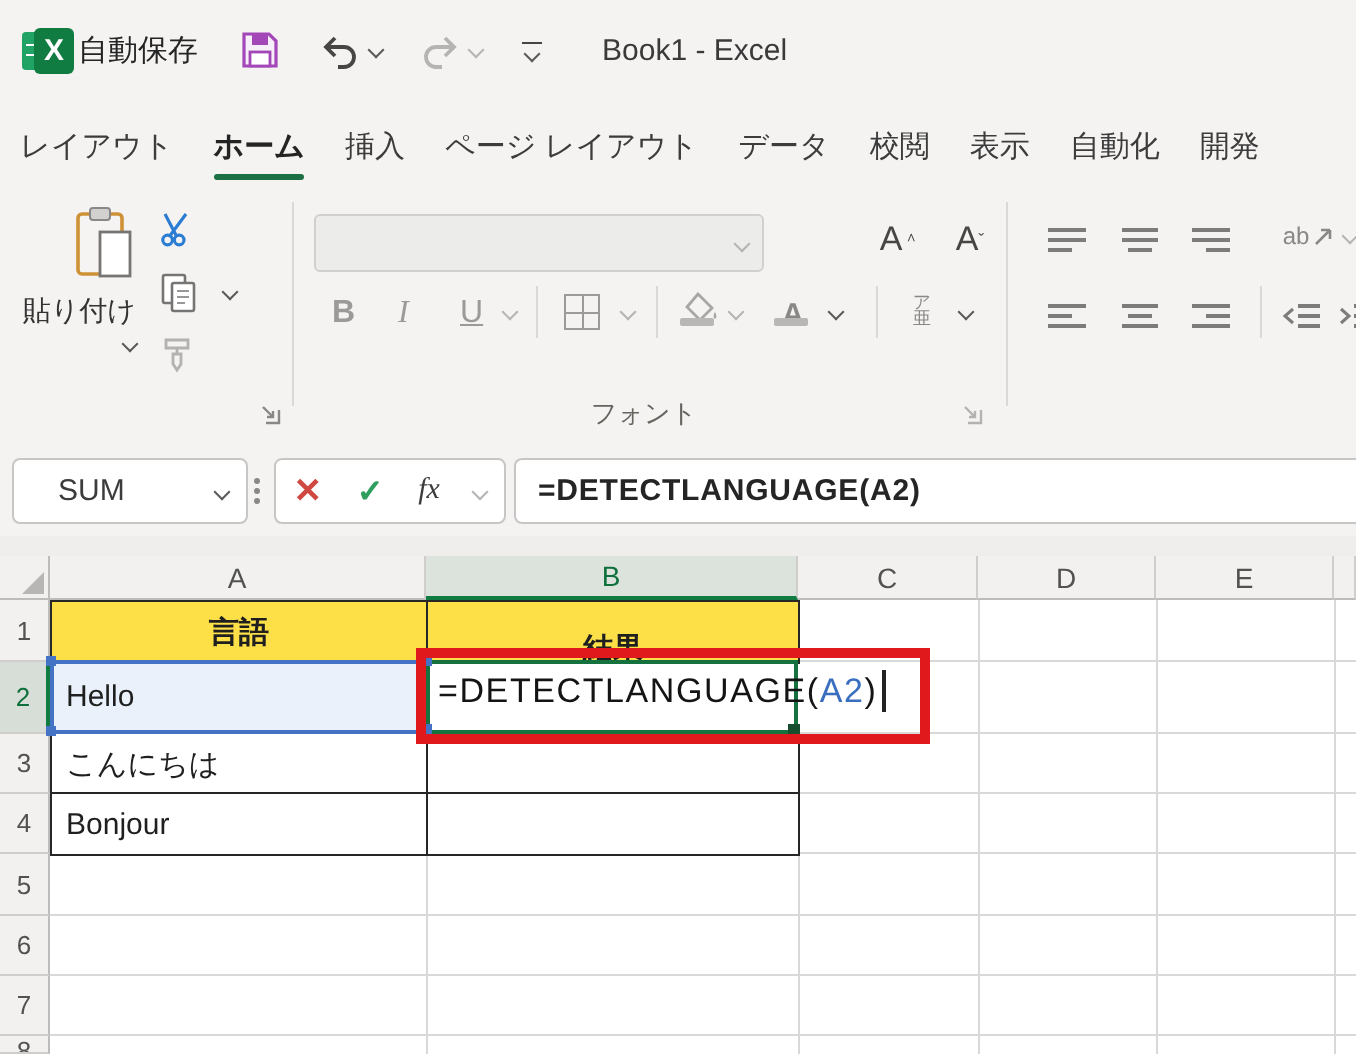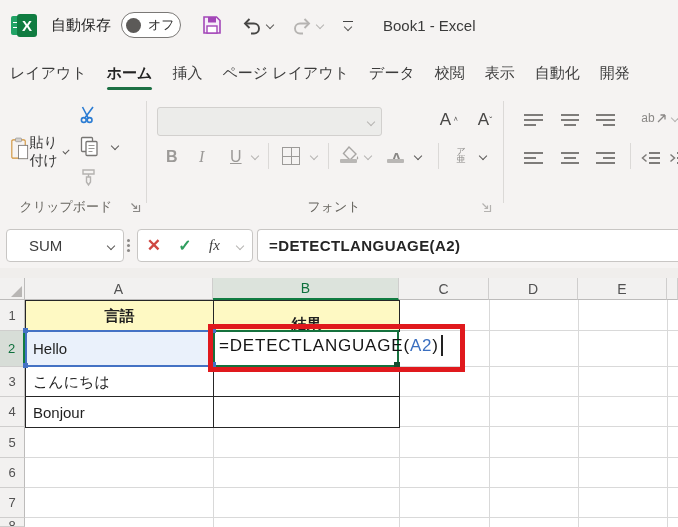--- a/index.html
+++ b/index.html
@@ -5,21 +5,21 @@
   html,body{margin:0;padding:0}
   .app{position:relative;width:678px;height:527px;background:#f5f3f2;font-family:"Liberation Sans",sans-serif;color:#333;overflow:hidden}
 
   
   .titlebar{position:absolute;top:0;left:0;width:678px;height:50px;display:flex;align-items:center;background:#f5f3f2}
   .xl-icon{width:27px;height:25px;margin-left:11px;position:relative}
   .xl-icon .back{position:absolute;left:0;top:3px;width:13px;height:19px;background:#21a366;border-radius:2px}
   .xl-icon .grid{position:absolute;left:2px;top:5px;width:9px;height:15px;
     background:linear-gradient(#fff,#fff) 0 33% /100% 1px no-repeat,linear-gradient(#fff,#fff) 0 66% /100% 1px no-repeat,linear-gradient(#fff,#fff) 50% 0/1px 100% no-repeat}
   .xl-icon .front{position:absolute;left:6px;top:1px;width:20px;height:23px;background:#107c41;border-radius:3px;color:#fff;font-weight:bold;font-size:15px;display:flex;align-items:center;justify-content:center}
-  .autosave-label{margin-left:13px;font-size:15px;color:#252525}
+  .autosave-label{margin-left:1px;font-size:15px;color:#252525}
   .toggle{margin-left:10px;width:58px;height:24px;border:1px solid #7a7876;border-radius:13px;background:#fff;display:flex;align-items:center}
   .toggle .knob{width:15px;height:15px;border-radius:50%;background:#5c5a58;margin-left:4px}
   .toggle .state{font-size:13px;color:#333;margin-left:7px}
   .qat-btn{margin-left:18px;display:flex;align-items:center;cursor:default}
   .chv{width:7px;height:7px;border-right:1.7px solid #5c5a58;border-bottom:1.7px solid #5c5a58;transform:rotate(45deg);display:inline-block}
   .chv.sm{width:5px;height:5px}
   .chv.dis{border-color:#b6b4b2}
   .qat-expand{margin-left:20px;display:flex;flex-direction:column;align-items:center}
   .qat-expand .bar{width:10px;height:0;border-top:1.6px solid #444;margin-bottom:2px}
   .doc-title{margin-left:30px;font-size:15px;color:#3a3a3a}
@@ -30,21 +30,21 @@
   .rtab.active{font-weight:bold;color:#242424}
   .rtab.active::after{content:"";position:absolute;left:10px;right:10px;bottom:1px;height:3px;background:#1d7044;border-radius:2px}
 
   
   .ribbon{position:absolute;top:95px;left:0;width:678px;height:127px;background:#f5f3f2;border-bottom:1px solid #d7d5d3}
   .gsep{position:absolute;top:6px;height:102px;width:1px;background:#dbd9d7}
   .group-label{position:absolute;top:103px;font-size:13px;color:#67655f;text-align:center}
   .launcher{position:absolute;top:106px;width:12px;height:12px}
   svg{display:block}
 
-  .paste-btn{position:absolute;left:10px;top:8px;width:58px;height:92px;display:flex;flex-direction:row;align-items:center;border-radius:4px}
+  .paste-btn{position:absolute;left:10px;top:8px;width:58px;height:92px;display:flex;flex-direction:column;align-items:flex-end;border-radius:4px}
   .paste-label{font-size:14px;color:#333;margin-top:6px}
   .smallbtn{position:absolute;width:26px;height:26px;display:flex;align-items:center;justify-content:center}
 
   .combo{position:absolute;background:#ececea;border:1px solid #d2d0ce;border-radius:3px;display:flex;align-items:center;justify-content:flex-end;padding-right:7px}
   .combo .val{flex:1;text-align:center;font-size:14px;color:#9c9a98}
   .fontbtn{position:absolute;top:48px;height:28px;display:flex;align-items:center;font-size:16px;color:#9c9a98}
   .ubar{text-decoration:underline}
   .colorbar{position:absolute;width:17px;height:4px;background:#b9b7b5;border-radius:1px}
   .phonetic{display:flex;flex-direction:column;align-items:center;line-height:8px;font-size:9px;color:#8a8886}
   .vline2{position:absolute;top:48px;height:26px;width:1px;background:#dbd9d7}
@@ -69,21 +69,21 @@
   .strip{position:absolute;top:0;left:0;width:678px;height:10px;background:#f0eeec;border-bottom:1px solid #d9d7d5}
   .hd{position:absolute;background:#f2f1f0;font-size:14px;color:#525252;display:flex;align-items:center;justify-content:center;box-sizing:border-box}
   .colhd{top:10px;height:22px;border-right:1px solid #cfcecd;border-bottom:1px solid #bdbcbb}
   .colhd.active{background:#dce3dc;color:#0e703c;border-bottom:2px solid #107c41}
   .rowhd{left:0;width:25px;border-bottom:1px solid #cfcecd;border-right:1px solid #bdbcbb;font-size:13px;overflow:hidden}
   .rowhd.active{background:#d7ddd7;color:#0e703c;border-right:2px solid #107c41}
   .corner{position:absolute;left:0;top:10px;width:25px;height:22px;background:#f2f1f0;border-right:1px solid #bdbcbb;border-bottom:1px solid #bdbcbb;box-sizing:border-box}
   .corner .tri{position:absolute;right:2px;bottom:2px;width:0;height:0;border-left:11px solid transparent;border-bottom:11px solid #b8b6b4}
   .gl{position:absolute;background:#d9d9d9}
   .cell{position:absolute;box-sizing:border-box;font-size:15px;color:#1f1f1f;display:flex;align-items:center;padding-left:7px;background:#fff;border:1px solid #262626}
-  .cell.head{background:#fef9c3;font-weight:bold;justify-content:center;padding-left:0}
+  .cell.head{background:#fde047;font-weight:bold;justify-content:center;padding-left:0}
   .a2cell{position:absolute;box-sizing:border-box;border:2px solid #4472c4;background:#eaf1fb;display:flex;align-items:center;padding-left:6px;font-size:15px;color:#1f1f1f}
   .hdl{position:absolute;width:5px;height:5px;background:#4472c4}
   .b2white{position:absolute;background:#fff}
   .b2box{position:absolute;box-sizing:border-box;border:2px solid #15713e;background:transparent}
   .fillhdl{position:absolute;width:6px;height:6px;background:#174e30}
   .b2text{position:absolute;font-size:17px;font-weight:500;letter-spacing:.8px;color:#141414;white-space:nowrap;display:flex;align-items:center}
   .b2text .ref{color:#3a6fc0}
   .caret{display:inline-block;width:2px;height:21px;background:#222;margin-left:2px}
   .redbox{position:absolute;box-sizing:border-box;border:5px solid #e0191d;background:transparent;z-index:30}
 </style>
@@ -92,24 +92,20 @@
 
 <div class="app">
 
   <div class="titlebar">
     <div class="xl-icon">
       <div class="back"></div>
         <div class="grid"></div>
         <div class="front">X</div>
     </div>
     <span class="autosave-label">自動保存</span>
-    <div class="toggle">
-      <div class="knob"></div>
-      <span class="state">オフ</span>
-    </div>
     <div style="margin-left:20px">
       <svg width="22" height="22" viewBox="0 0 22 22">
         <path d="M3 3 h12.5 L19 6.5 V19 H3 Z" fill="#f6eef9" stroke="#a347b8" stroke-width="1.6"></path>
         <rect x="7" y="3" width="8" height="5.5" fill="#a347b8"></rect>
         <rect x="6" y="12" width="10" height="7" fill="#fff" stroke="#a347b8" stroke-width="1.4"></rect>
       </svg>
     </div>
     <div class="qat-btn">
       <svg width="22" height="20" viewBox="0 0 22 20">
         <path d="M4.5 8.5 H13 a5 5 0 1 1 0 10 h-3" fill="none" stroke="#474645" stroke-width="1.9"></path>
@@ -168,21 +164,20 @@
         <path d="M8.5 9.5 h6 M8.5 12.5 h6 M8.5 15.5 h4" stroke="#9a9896" stroke-width="1"></path>
       </svg>
     </div>
     <span class="chv sm" style="position:absolute;left:112px;top:48px"></span>
     <div class="smallbtn" style="left:76px;top:70px">
       <svg width="20" height="20" viewBox="0 0 20 20">
         <path d="M4 2 h11 v4 h-11 z" fill="none" stroke="#b4b2b0" stroke-width="1.4"></path>
         <path d="M9.5 6 v3 M7.5 9 h4 v5 l-2 3 l-2 -3 z" fill="none" stroke="#b4b2b0" stroke-width="1.4"></path>
       </svg>
     </div>
-    <div class="group-label" style="left:10px;width:112px">クリップボード</div>
     <div class="launcher" style="left:129px">
       <svg width="12" height="12" viewBox="0 0 12 12">
         <path d="M10.5 4 V10.5 H4" fill="none" stroke="#8a8886" stroke-width="1.2"></path>
         <path d="M2.5 2.5 L7.5 7.5 M7.5 4.5 V7.5 H4.5" fill="none" stroke="#8a8886" stroke-width="1.2"></path>
       </svg>
     </div>
     <div class="gsep" style="left:146px"></div>
 
     <div class="combo" style="left:157px;top:12px;width:216px;height:27px">
       <span class="val"></span>
@@ -220,21 +215,21 @@
     <div class="colorbar" style="left:387px;top:64px"></div>
     <span class="chv sm" style="position:absolute;left:415px;top:58px"></span>
     <div class="vline2" style="left:438px"></div>
     <div class="smallbtn" style="left:448px;top:47px">
       <span class="phonetic">
         <span>ア</span>
           <span>亜</span>
       </span>
     </div>
     <span class="chv sm" style="position:absolute;left:480px;top:58px"></span>
-    <div class="group-label" style="left:169px;width:330px">フォント</div>
+    <div class="group-label" style="left:157px;width:330px">フォント</div>
     <div class="launcher" style="left:480px">
       <svg width="12" height="12" viewBox="0 0 12 12">
         <path d="M10.5 4 V10.5 H4" fill="none" stroke="#b4b2b0" stroke-width="1.2"></path>
         <path d="M2.5 2.5 L7.5 7.5 M7.5 4.5 V7.5 H4.5" fill="none" stroke="#b4b2b0" stroke-width="1.2"></path>
       </svg>
     </div>
     <div class="gsep" style="left:503px"></div>
 
     <div class="smallbtn" style="left:521px;top:12px">
       <svg width="20" height="14" viewBox="0 0 20 14">

